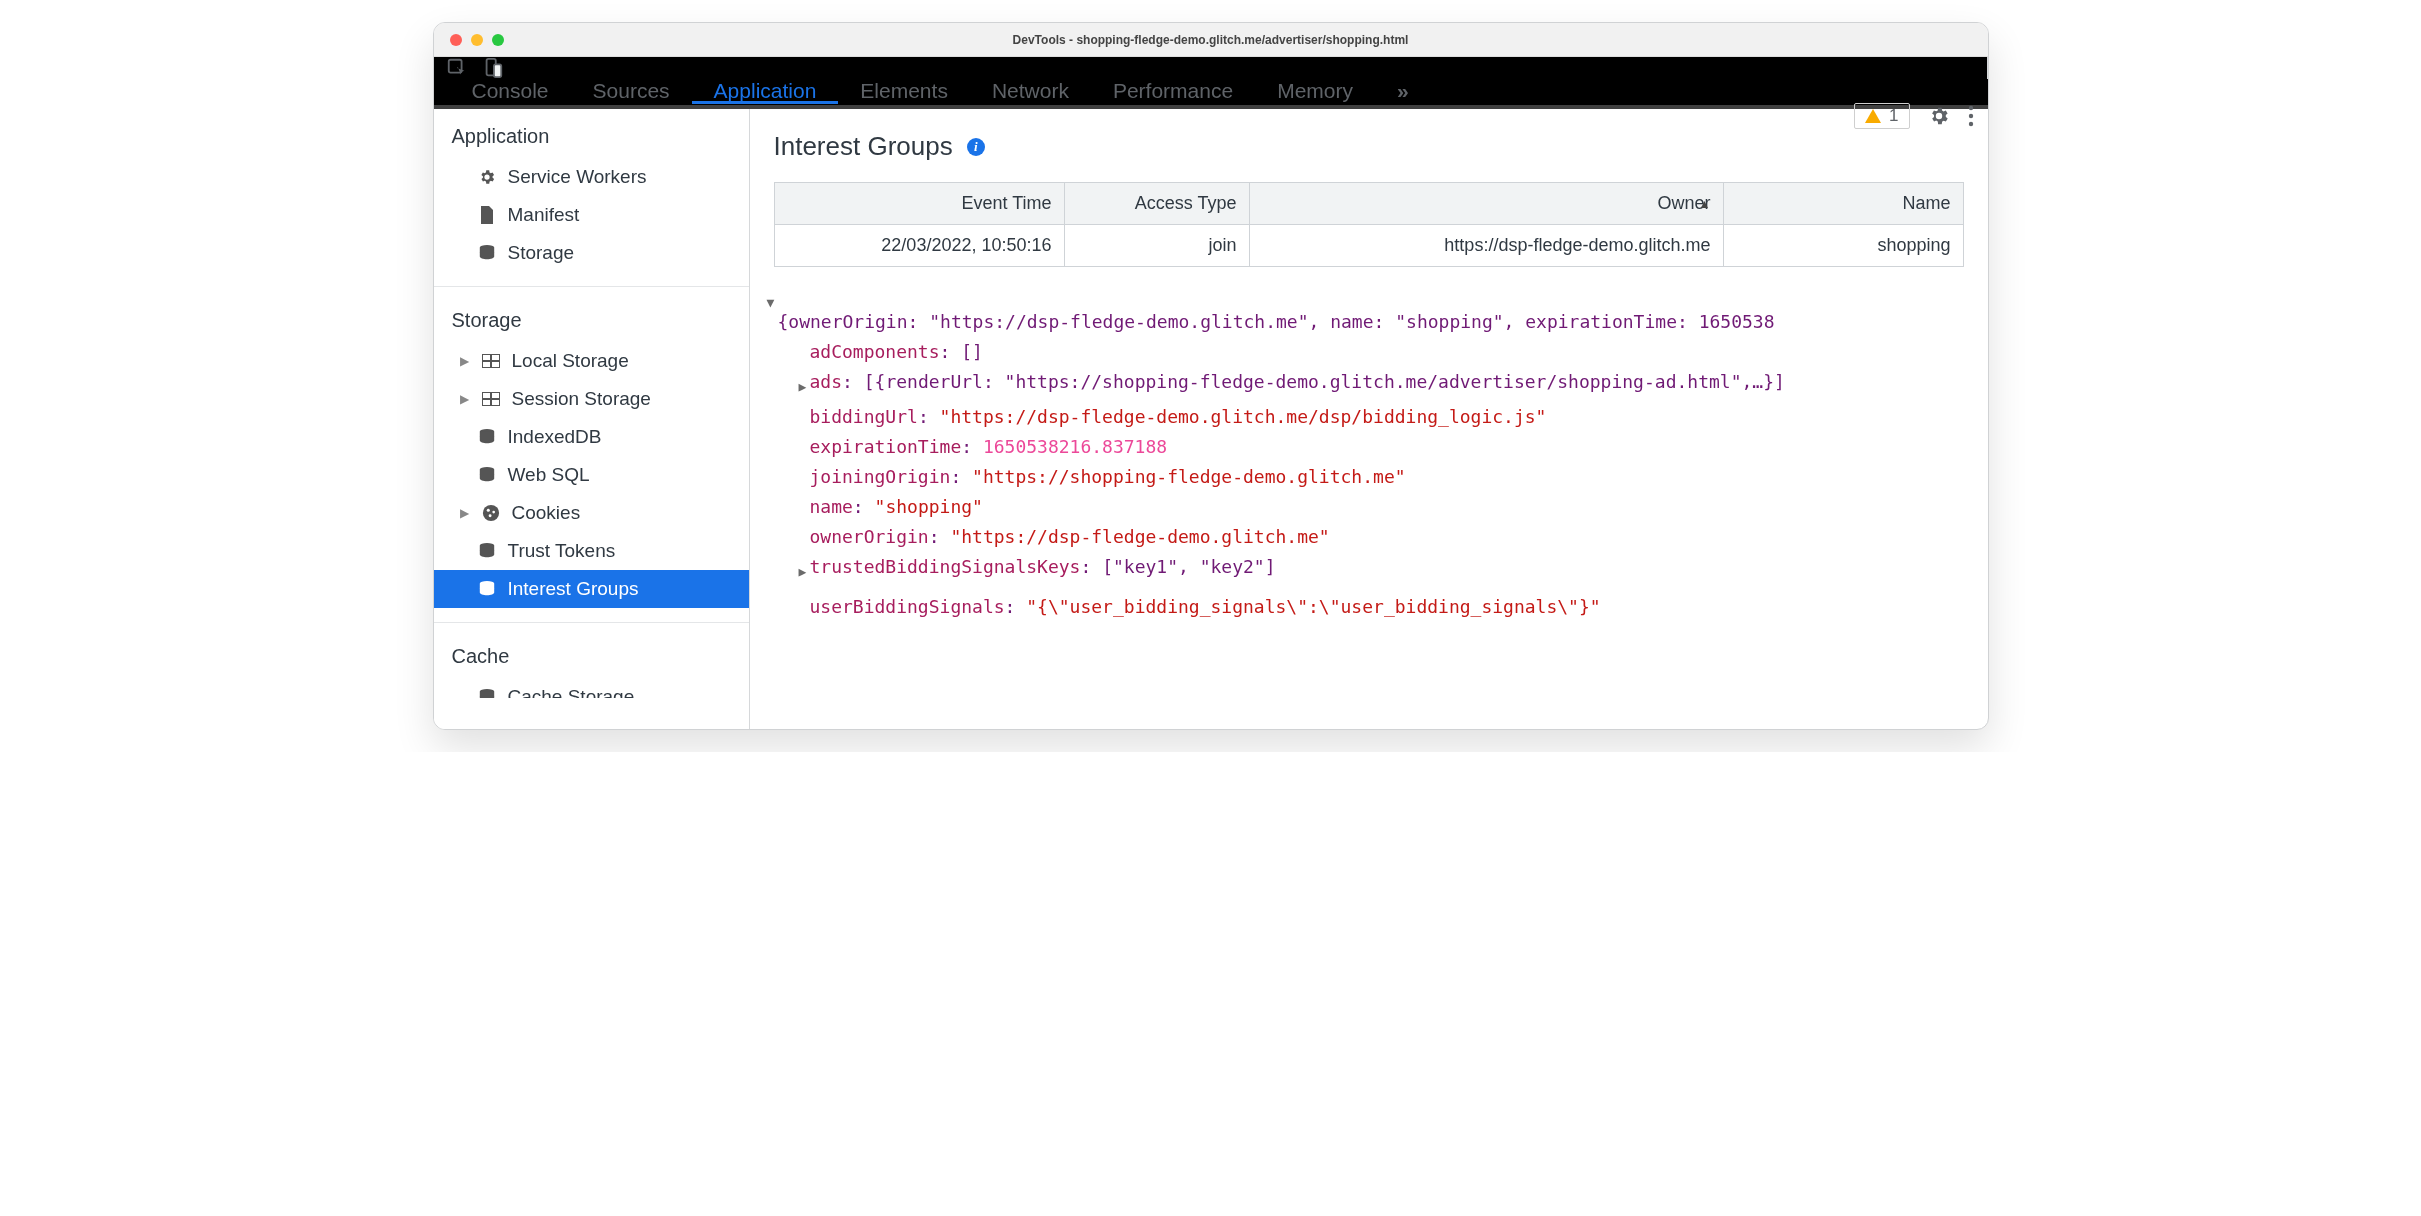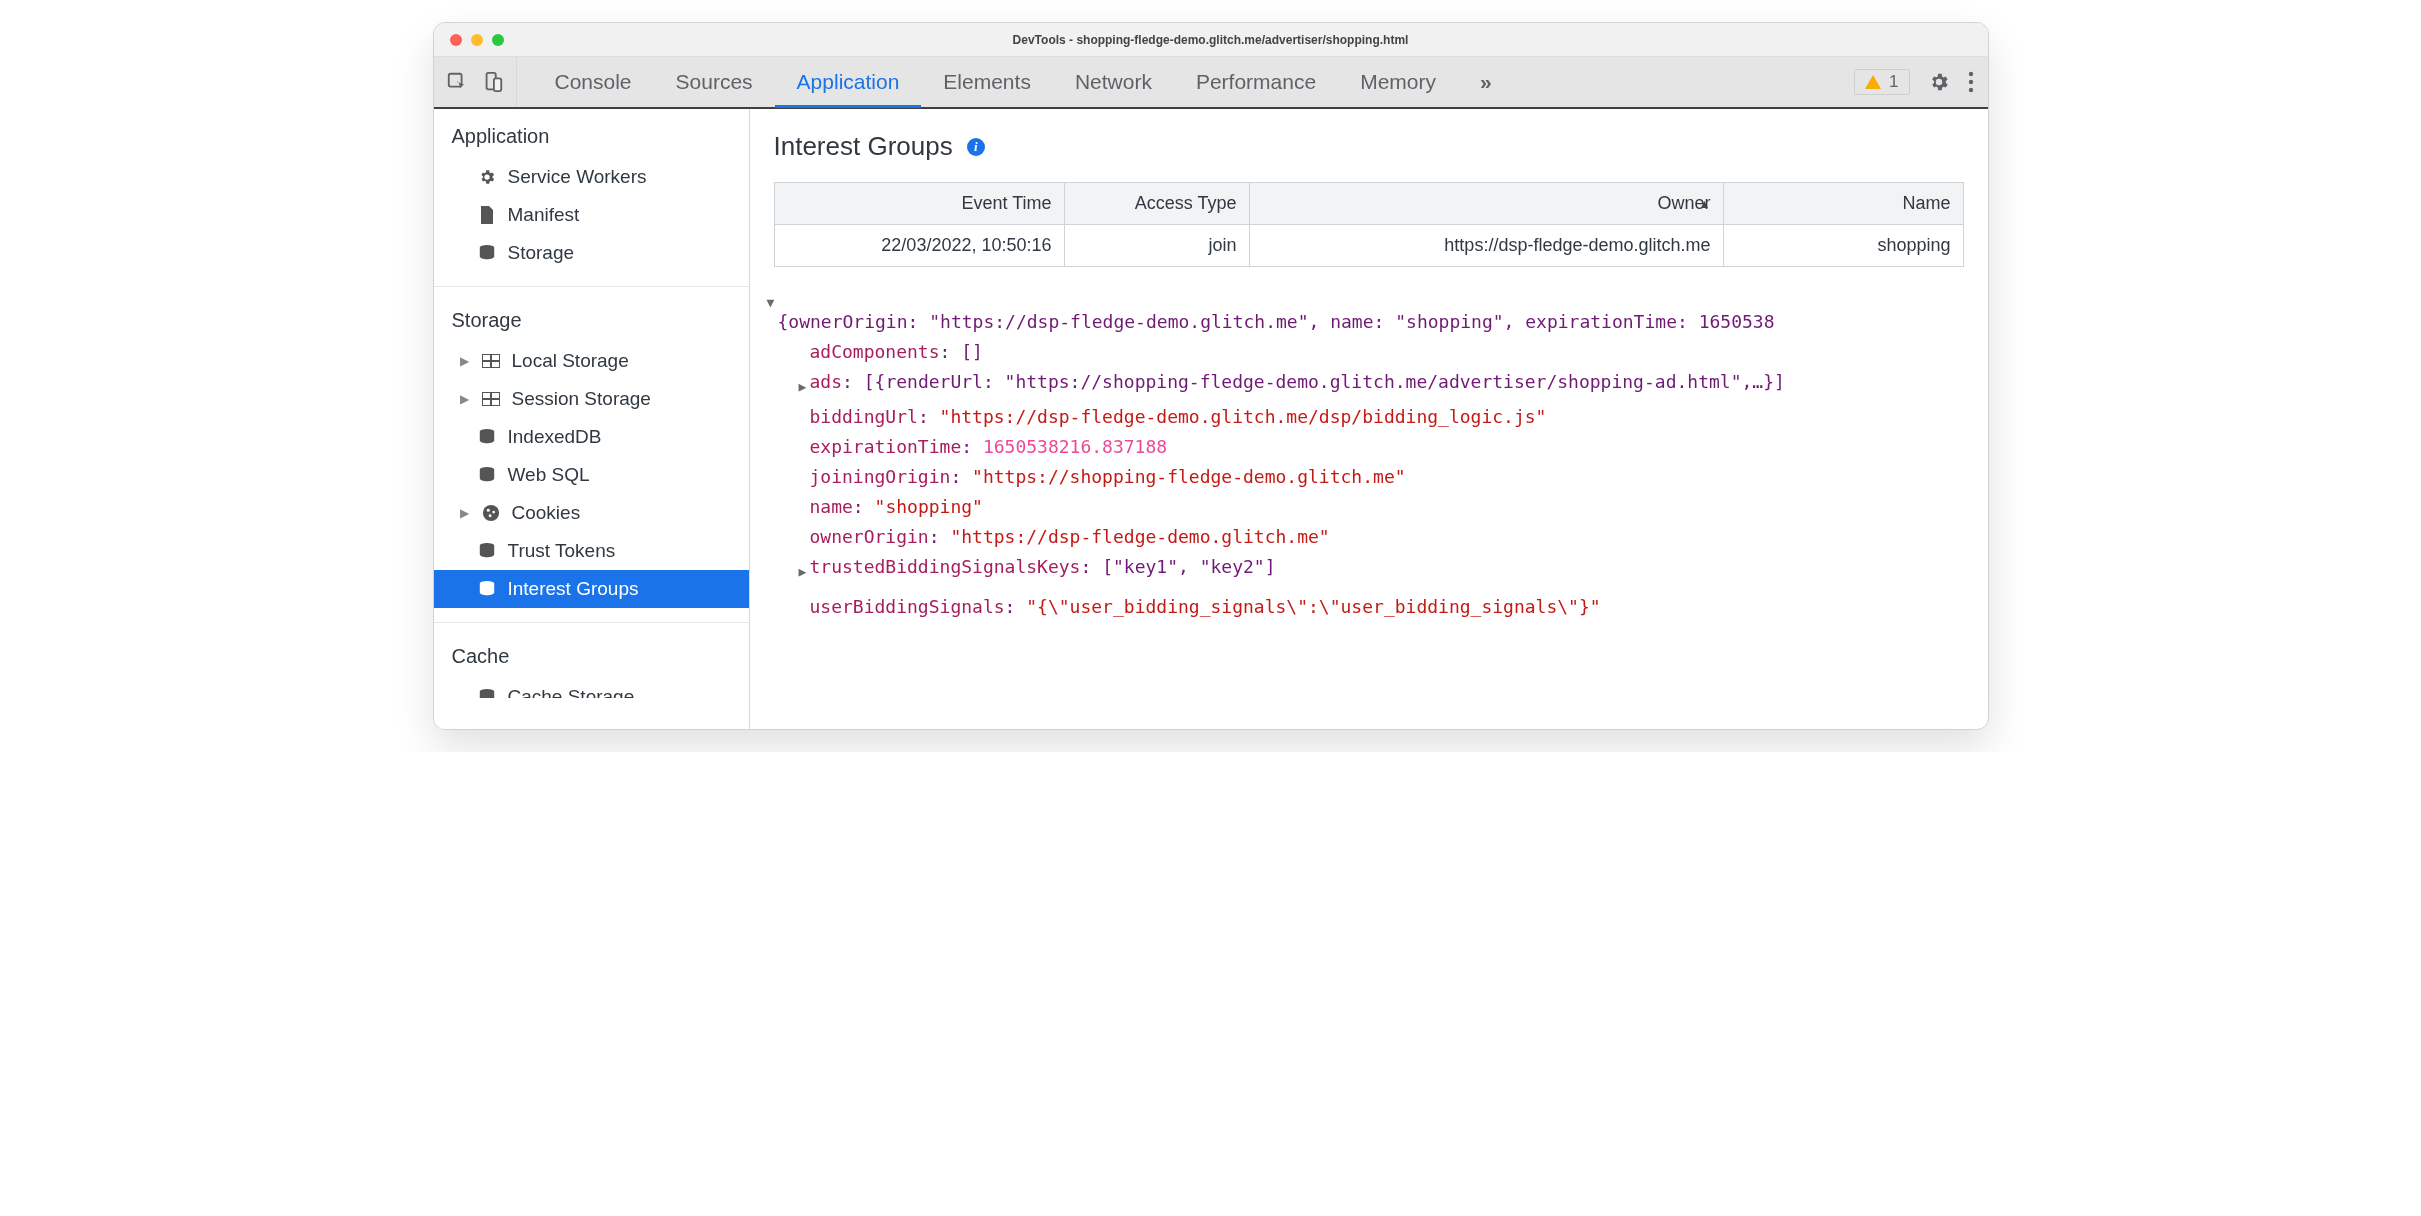--- a/index.html
+++ b/index.html
@@ -12,21 +12,21 @@
   }
 
   
   .titlebar { height:34px; background:#f1f1f1; border-bottom:1px solid #dedede; display:flex; align-items:center; position:relative; }
   .traffic { display:flex; gap:9px; padding-left:16px; }
   .tl { width:12px; height:12px; border-radius:50%; }
   .tl.red{background:#ff5f57;} .tl.yellow{background:#ffbd2e;} .tl.green{background:#28c840;}
   .titlebar .title { position:absolute; left:0; right:0; text-align:center; font-size:12px; font-weight:600; color:#444; pointer-events:none; }
 
   
-  .toolbar { height:52px; background:#e5e5e5; border-bottom:2px solid #404040; display:flex; align-items:stretch; }
+  .toolbar { height:52px; background:#000000; border-bottom:4px solid #404040; display:flex; align-items:stretch;flex-direction:column; }
   .toolbar-left { display:flex; align-items:center; padding:0 12px; gap:14px; border-right:1px solid #d6d8da; }
   .ic-btn { display:inline-flex; align-items:center; justify-content:center; color:#5f6368; }
   .tabs { display:flex; align-items:center; gap:0; margin-left:16px; color:#5f6368; font-size:21px; }
   .tab { padding:0 22px; height:100%; display:flex; align-items:center; cursor:pointer; position:relative; }
   .tab.active { color:#1a73e8; }
   .tab.active::after { content:""; position:absolute; left:0; right:0; bottom:-1px; height:3px; background:#1a73e8; }
   .toolbar-right { margin-left:auto; display:flex; align-items:center; padding-right:14px; gap:18px; }
   .warn-badge { border:1px solid #cfcfcf; border-radius:2px; padding:2px 10px; display:flex; align-items:center; gap:8px; font-size:17px; color:#5f6368; }
   .warn-badge .tri { width:0;height:0;border-left:8px solid transparent;border-right:8px solid transparent;border-bottom:14px solid #f9ab00; position:relative; }
 

